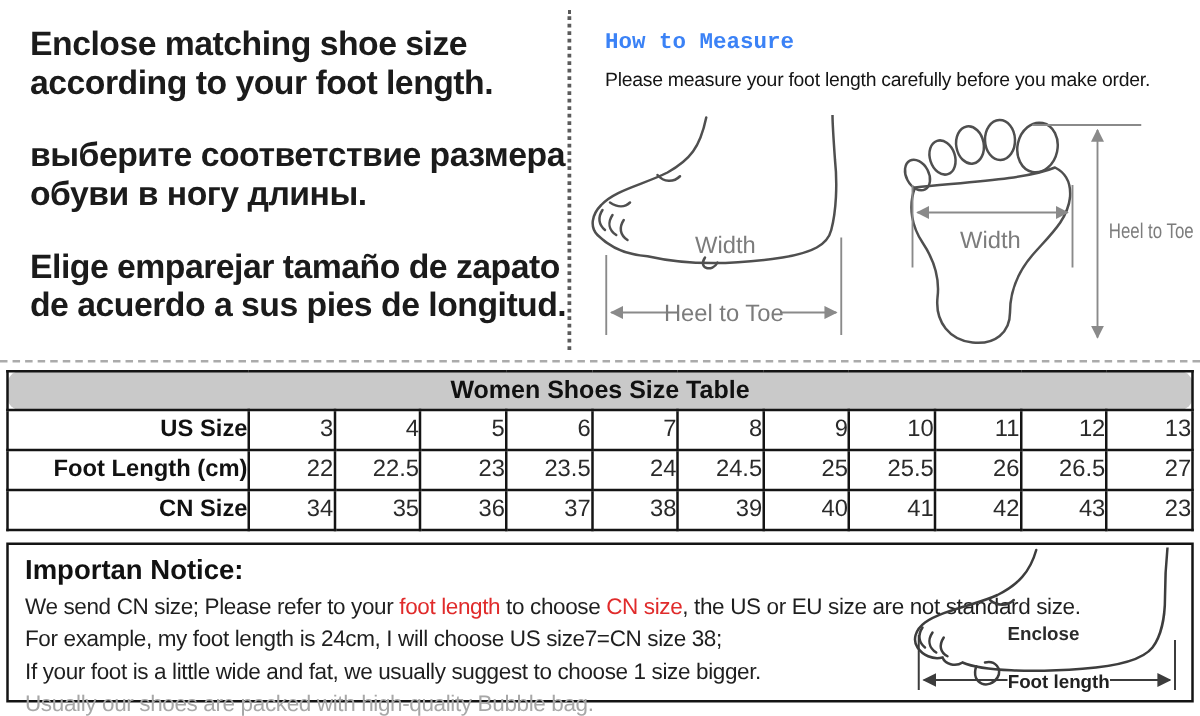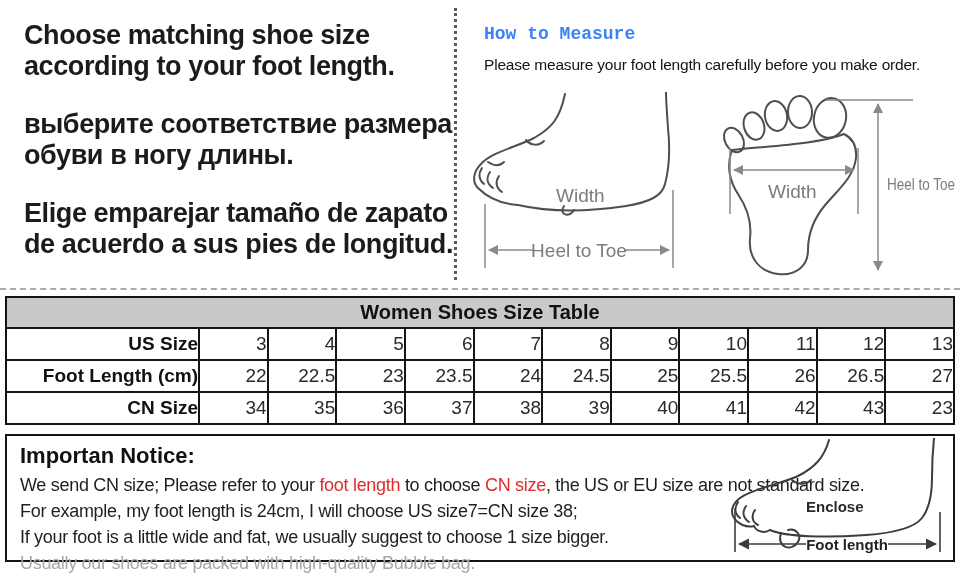--- a/index.html
+++ b/index.html
@@ -27,39 +27,39 @@
   .measure p { margin:0; font-size:15.5px; color:#141414; letter-spacing:-0.2px; }
 
   .foot-side   { position:absolute; left:468px; top:92px;  width:220px; height:186px; }
   .foot-top    { position:absolute; left:708px; top:86px;  width:250px; height:198px; }
   .foot-bottom { position:absolute; left:726px; top:438px; width:230px; height:122px; }
   svg text { font-family:"Liberation Sans","DejaVu Sans",sans-serif; }
 
   
   .size-table { position:absolute; left:5px; top:296px; width:950px; border-collapse:collapse; table-layout:fixed; }
   .size-table td { border:2px solid #141414; text-align:center; vertical-align:middle; background:#fff; font-size:19px; color:#2a2a2a; padding:0; }
-  .size-table .tbl-title { background:var(--tbl-bg,#c9c9c9); font-weight:700; font-size:20px; color:#111; height:31px; }
+  .size-table .tbl-title { background:var(--tbl-bg,#c9c9c9); font-weight:700; font-size:20px; color:#111; height:31px;border-radius:10px; }
   .size-table tbody td { height:32px;text-align:right; }
   .size-table .row-label { font-weight:700; color:#111; }
   .red { color:var(--accent,#e02b2b); }
 
   
   .notice { position:absolute; left:5px; top:434px; width:950px; height:128px; border:2px solid #141414; background:#fff; padding:7px 0 12px 13px; }
   .notice h3 { margin:0 0 3px 0; font-size:22px; font-weight:700; color:#111; }
   .nline { font-size:18px; line-height:26px; letter-spacing:-0.3px; color:#1f1f1f; white-space:nowrap; }
   .nline.gray { color:var(--muted,#a7a7a7); }
 </style>
 </head>
 <body>
 
 <div id="canvas">
 
   <section class="intro">
     <p>
-        <span class="line">Choose matching shoe size</span>
+        <span class="line">Enclose matching shoe size</span>
         <span class="line">according to your foot length.</span>
       </p>
     <p>
         <span class="line">выберите соответствие размера</span>
         <span class="line">обуви в ногу длины.</span>
       </p>
     <p>
         <span class="line">Elige emparejar tamaño de zapato</span>
         <span class="line">de acuerdo a sus pies de longitud.</span>
       </p>

